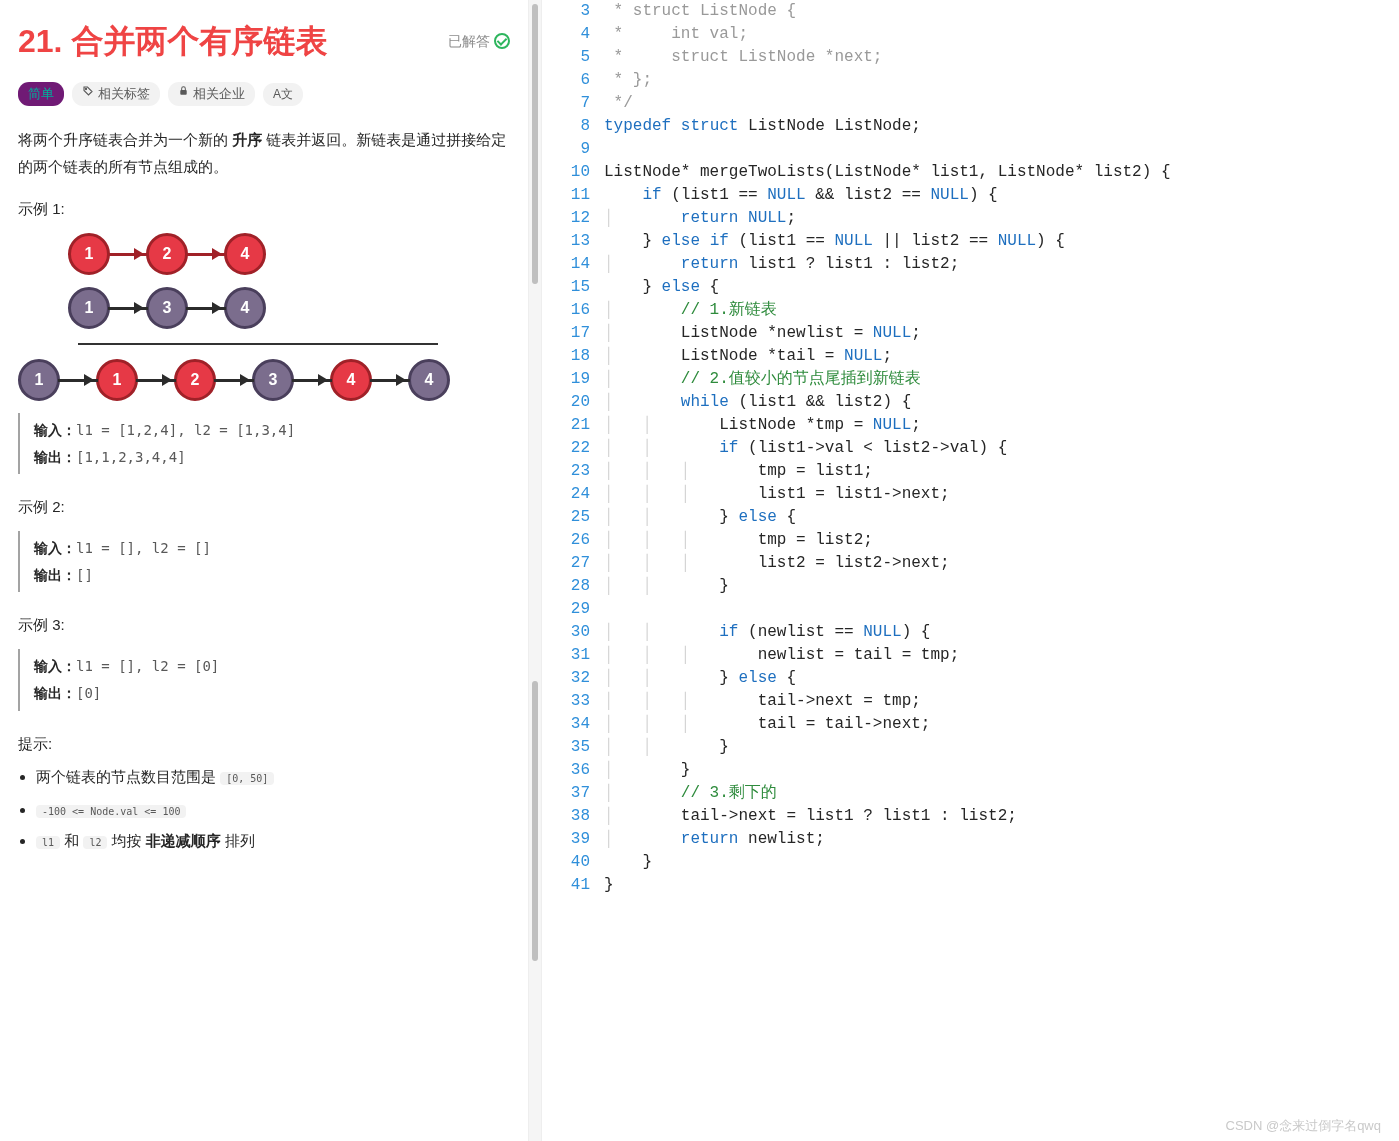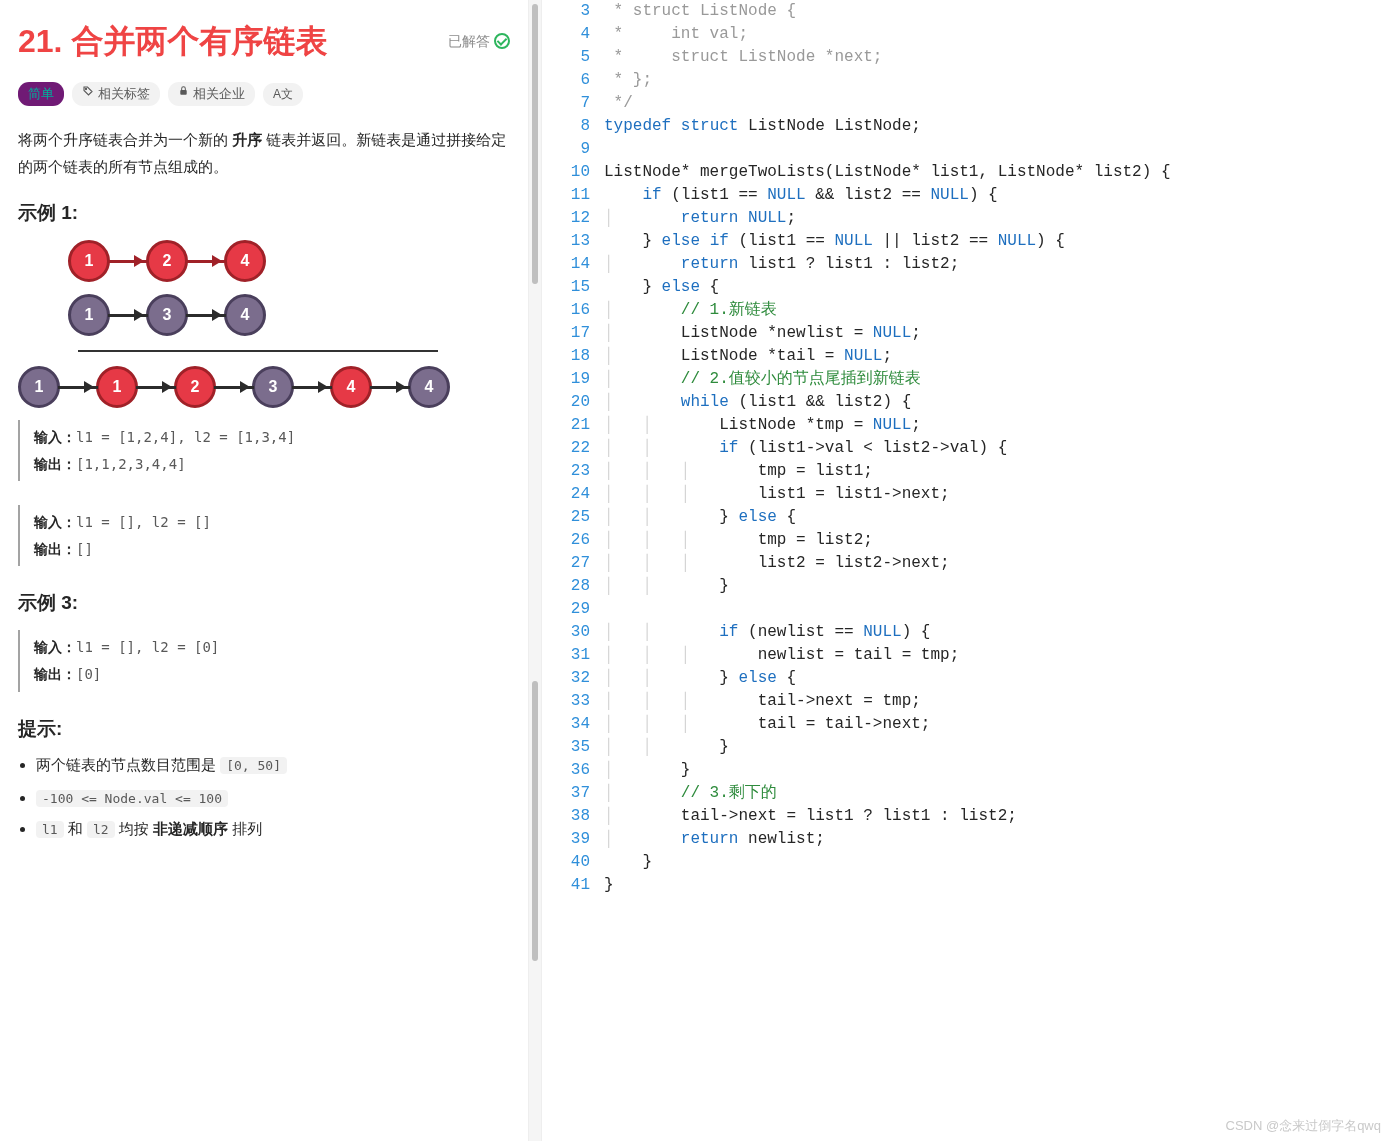--- a/index.html
+++ b/index.html
@@ -13,37 +13,37 @@
 .title { font-size: 32px; font-weight: 700; color: #ef4444; }
 .solved { display: flex; align-items: flex-start; color: #8c8c8c; font-size: 14px; gap: 4px; }
 .solved-icon { width: 16px; height: 16px; border: 2px solid #2db55d; border-radius: 50%; position: relative; display: inline-flex; align-items: center; justify-content: center; }
 .solved-icon::after { content: ""; width: 4px; height: 7px; border: solid #2db55d; border-width: 0 2px 2px 0; transform: rotate(45deg); margin-top: -2px; }
 .tags-row { display: flex; gap: 8px; align-items: center; margin-bottom: 20px; }
 .tag-easy { background: #701a75; color: #00af9b; font-size: 13px; padding: 3px 10px; border-radius: 11px; }
 .tag-btn { background: #f2f2f2; color: #595959; font-size: 13px; padding: 3px 10px; border-radius: 11px; display: inline-flex; gap: 4px; cursor: pointer; }
 .tag-icon { font-size: 12px; }
 .description { font-size: 15px; line-height: 1.8; color: #262626; margin-bottom: 12px; }
 .description b { font-weight: 700; }
-.section-title { font-weight: 700; margin: 20px 0 14px 0; font-size: 19px; }
+.section-title { font-weight: 400; margin: 20px 0 14px 0; font-size: 15px; }
 .diagram { margin: 10px 0 10px 50px; }
 .diagram-merged { margin: 10px 0 10px 0; }
 .node-row { display: flex; align-items: center; margin: 12px 0; }
 .node { width: 42px; height: 42px; border-radius: 50%; display: flex; align-items: center; justify-content: center; color: #fff; font-weight: 700; font-size: 16px; border: 3px solid; }
 .node.red { background: #e63946; border-color: #a02128; }
 .node.purple { background: #7b6d8d; border-color: #4a3f5c; }
 .arrow { width: 40px; height: 3px; position: relative; margin: 0 -2px; }
 .arrow.red { background: #a02128; }
 .arrow.red::after { content: ""; position: absolute; right: -2px; top: -5px; border: 6px solid transparent; border-left: 10px solid #a02128; }
 .arrow.black { background: #2b2b2b; }
 .arrow.black::after { content: ""; position: absolute; right: -2px; top: -5px; border: 6px solid transparent; border-left: 10px solid #2b2b2b; }
 .hr-line { border-top: 2px solid #333; width: 360px; margin: 14px 0 14px 60px; }
 .example-box { border-left: 2px solid #a3a3a3; padding: 4px 0 4px 14px; margin: 10px 0 24px 0; font-size: 14px; line-height: 1.9; }
 .example-box .label { font-weight: 700; }
 .mono { font-family: Menlo, Consolas, monospace; color: #595959; }
-.code-inline { font-family: Menlo, Consolas, monospace; background: #f2f2f2; padding: 1px 6px; border-radius: 4px; font-size: 13px; color: #595959; }
+.code-inline { font-family: Menlo, Consolas, monospace; background: #f2f2f2; padding: 1px 6px; border-radius: 4px; font-size: 10px; color: #595959; }
 .hints ul { list-style: disc; padding-left: 18px; }
 .hints li { margin: 14px 0; font-size: 15px; }
 .code-editor { font-family: Menlo, Consolas, "Courier New", monospace; font-size: 16px; line-height: 23px; padding-top: 0; display: flex; }
 .gutter { text-align: right; color: #2f8fda; padding: 0 14px 0 10px; user-select: none; min-width: 62px; }
 .gutter .ln { height: 23px; }
 .code-lines { flex: 1; white-space: pre; color: #262626; }
 .code-lines .line { height: 23px; }
 .guide { color: #d4d4d4; }
 .kw { color: #1e6fbf; }
 .cm { color: #2e8b3c; }
@@ -122,20 +122,21 @@
         <div class="node red">4</div>
           <div class="arrow black"></div>
         <div class="node purple">4</div>
       </div>
     </div>
     <div class="example-box">
       <div><span class="label">输入：</span><span class="mono">l1 = [1,2,4], l2 = [1,3,4]</span></div>
       <div><span class="label">输出：</span><span class="mono">[1,1,2,3,4,4]</span></div>
     </div>
 
+    <div class="section-title">示例 2:</div>
     <div class="example-box">
       <div><span class="label">输入：</span><span class="mono">l1 = [], l2 = []</span></div>
       <div><span class="label">输出：</span><span class="mono">[]</span></div>
     </div>
 
     <div class="section-title">示例 3:</div>
     <div class="example-box">
       <div><span class="label">输入：</span><span class="mono">l1 = [], l2 = [0]</span></div>
       <div><span class="label">输出：</span><span class="mono">[0]</span></div>
     </div>

